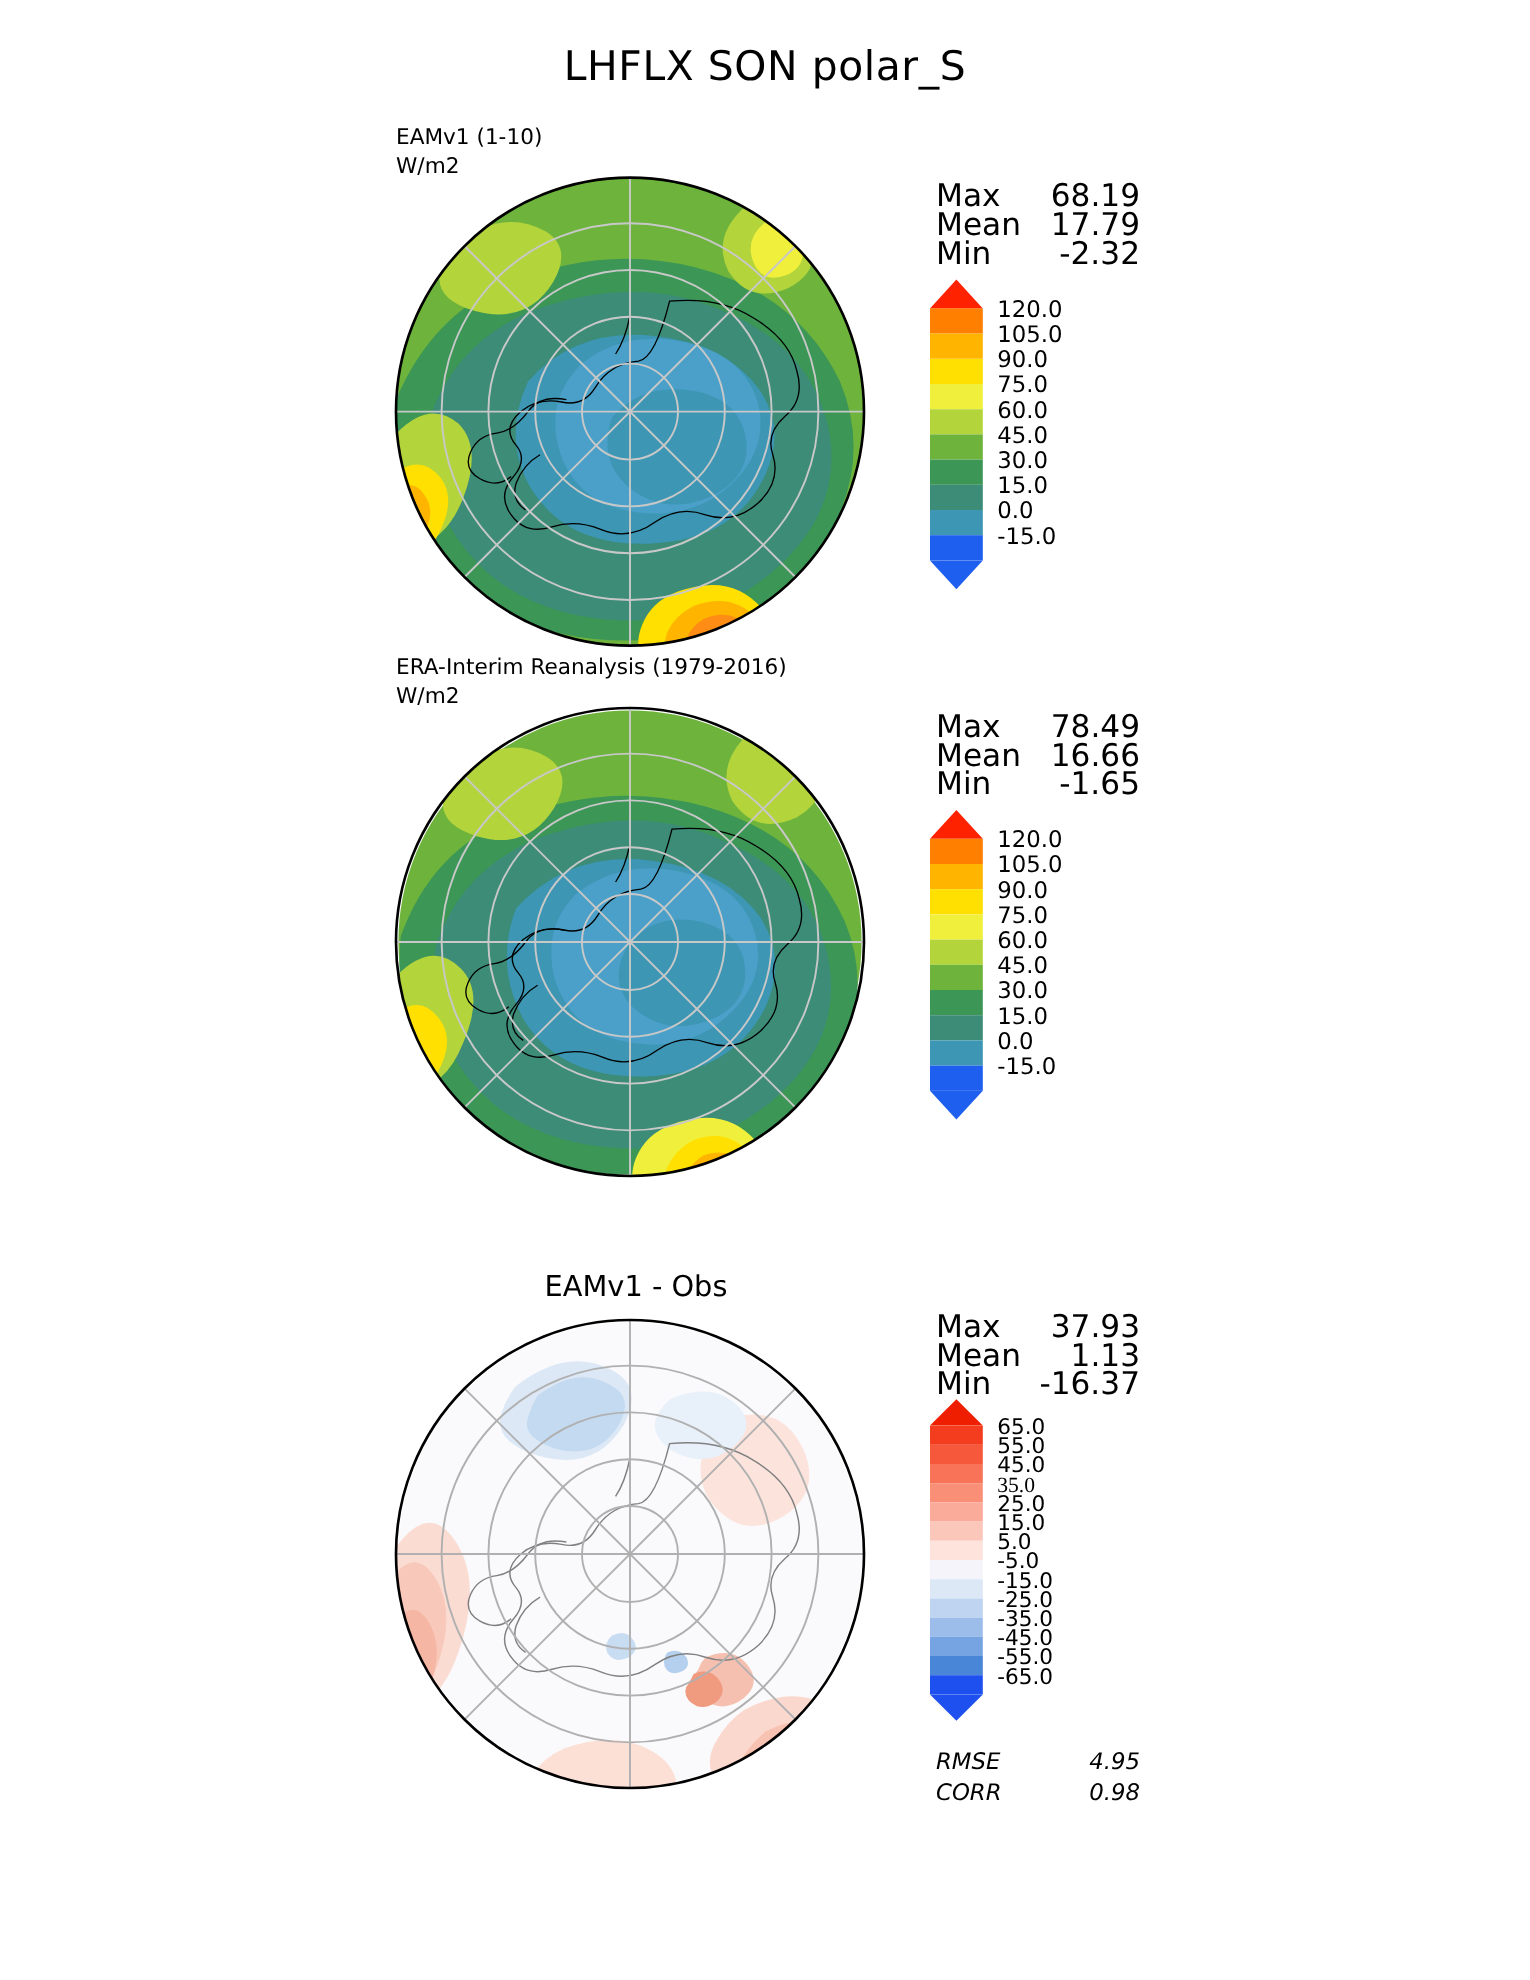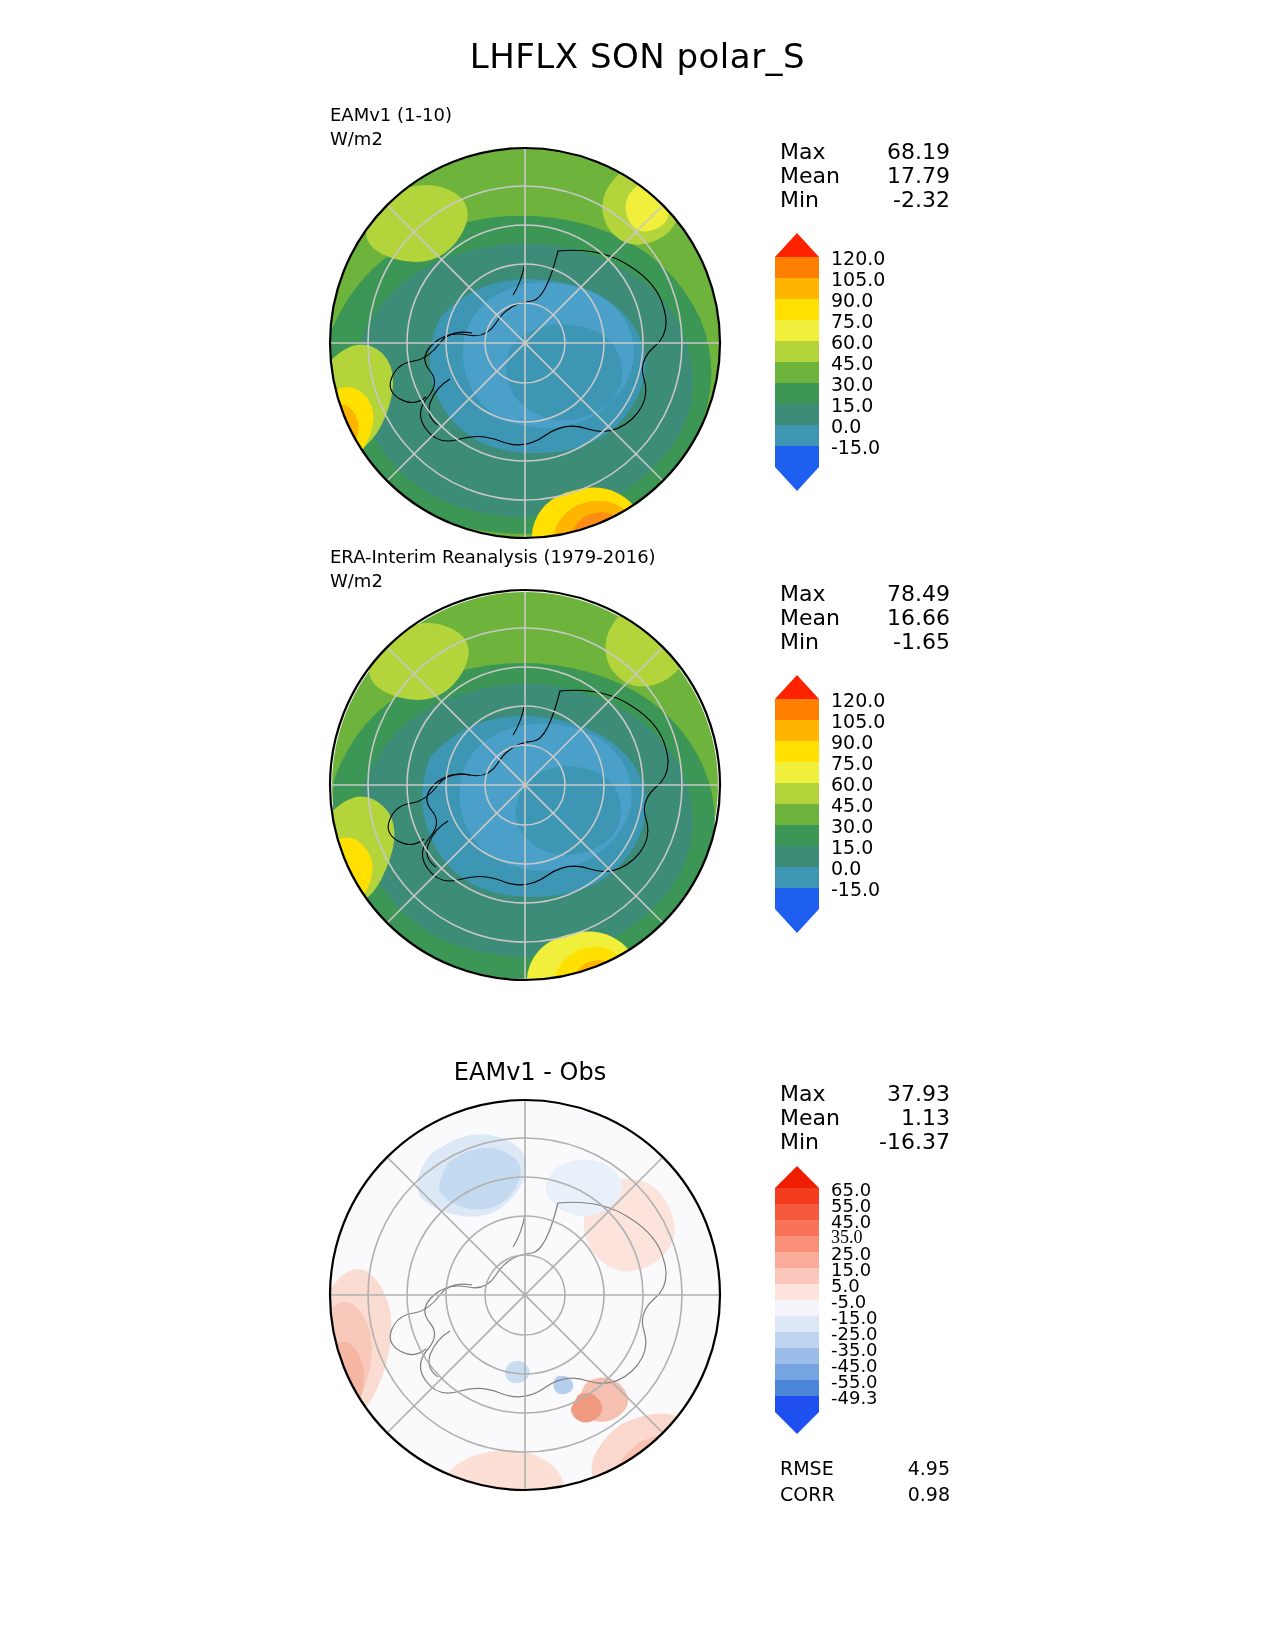--- a/index.html
+++ b/index.html
@@ -54,22 +54,23 @@
     position: absolute;
     left: 320px;
     width: 410px;
     height: 400px;
   }
   .map-wrap svg { display: block; }
 
   
   .stats {
     position: absolute;
-    font-size: 22px;
+    font-size: 26px;
     line-height: 24px;
+    margin-top: 12px;
   }
   .stats .row {
     display: flex;
     width: 170px;
   }
   .stats .k { width: 72px; text-align: left; }
   .stats .v { width: 98px; text-align: right; }
 
   
   .cbar {
@@ -85,21 +86,21 @@
     position: absolute;
     left: 0;
     white-space: nowrap;
   }
 
   .footer-stats {
     position: absolute;
     font-size: 19px;
     line-height: 26px;
   }
-  .footer-stats .row { display: flex; width: 170px; }
+  .footer-stats .row { display: flex; width: 170px; font-style: italic; }
   .footer-stats .k { width: 80px; text-align: left; }
   .footer-stats .v { width: 90px; text-align: right; }
 </style>
 </head>
 <body>
 
 <div class="page-title">LHFLX SON polar_S</div>
 
 <div class="panel panel-1">
   <div class="panel-label" style="top:8px;">EAMv1 (1-10)</div>
@@ -382,21 +383,21 @@
       <div style="top:67px;font-family:Liberation Serif, serif;">35.0</div>
       <div style="top:83px;">25.0</div>
       <div style="top:99px;">15.0</div>
       <div style="top:115px;">5.0</div>
       <div style="top:131px;">-5.0</div>
       <div style="top:147px;">-15.0</div>
       <div style="top:163px;">-25.0</div>
       <div style="top:179px;">-35.0</div>
       <div style="top:195px;">-45.0</div>
       <div style="top:211px;">-55.0</div>
-      <div style="top:227px;">-49.3</div>
+      <div style="top:227px;">-65.0</div>
     </div>
   </div>
 
   <div class="footer-stats" style="left:780px; top:405px;">
     <div class="row">
         <span class="k">RMSE</span>
         <span class="v">4.95</span>
       </div>
     <div class="row">
         <span class="k">CORR</span>

